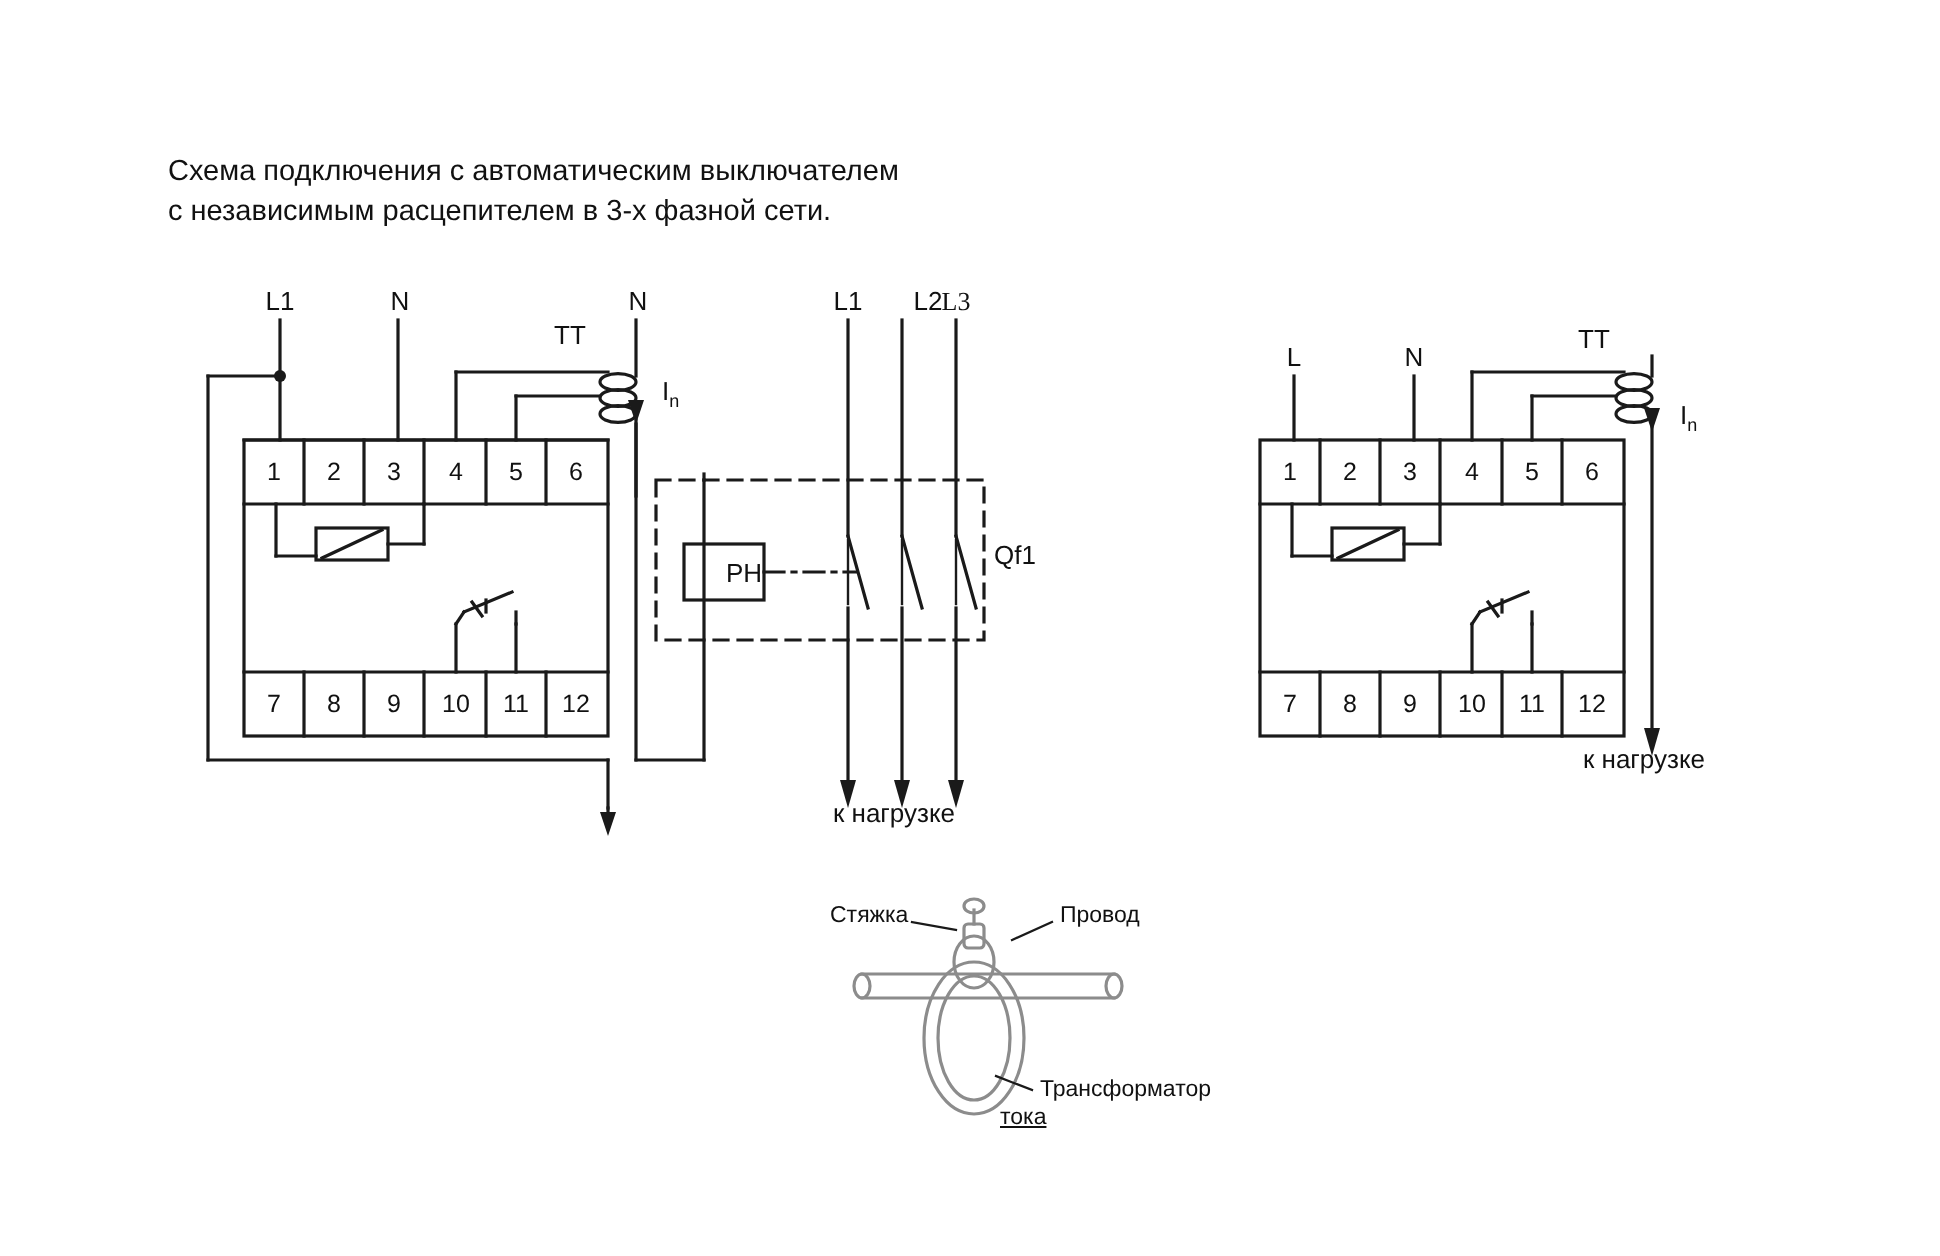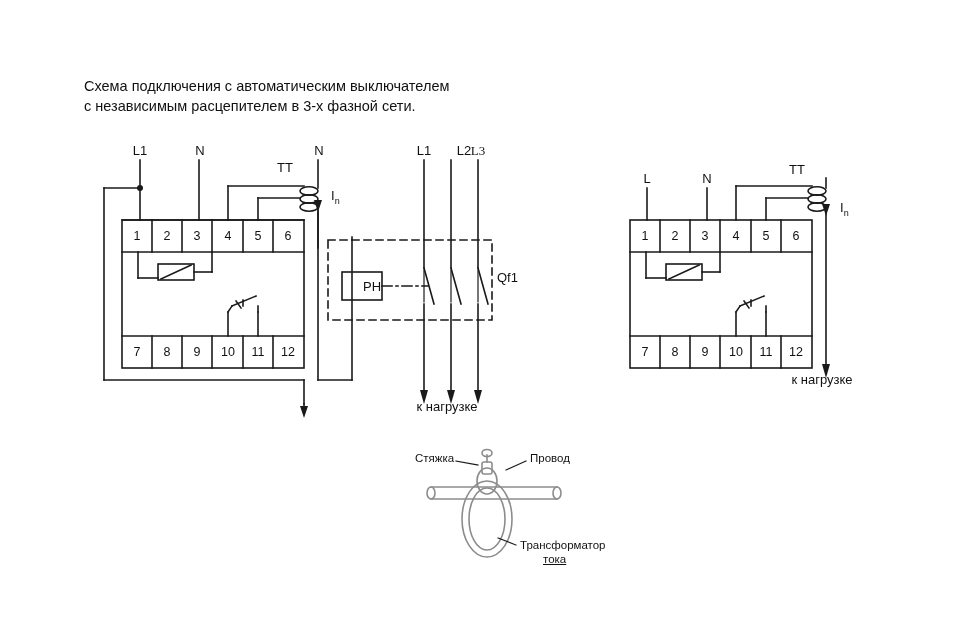--- a/index.html
+++ b/index.html
@@ -279,15 +279,15 @@
   <div class="term" style="left:645px; top:352px;">7</div>
   <div class="term" style="left:675px; top:352px;">8</div>
   <div class="term" style="left:705px; top:352px;">9</div>
   <div class="term" style="left:736px; top:352px;">10</div>
   <div class="term" style="left:766px; top:352px;">11</div>
   <div class="term" style="left:796px; top:352px;">12</div>
 
   <div class="lbl small" style="left:415px; top:452px;">Стяжка</div>
   <div class="lbl small" style="left:530px; top:452px;">Провод</div>
   <div class="lbl small" style="left:520px; top:539px;">Трансформатор</div>
-  <div class="lbl small" style="left:543px; top:553px;text-decoration:underline;">тока</div>
+  <div class="lbl small" style="left:500px; top:553px;text-decoration:underline;">тока</div>
 
 </div>
 
 </body></html>

